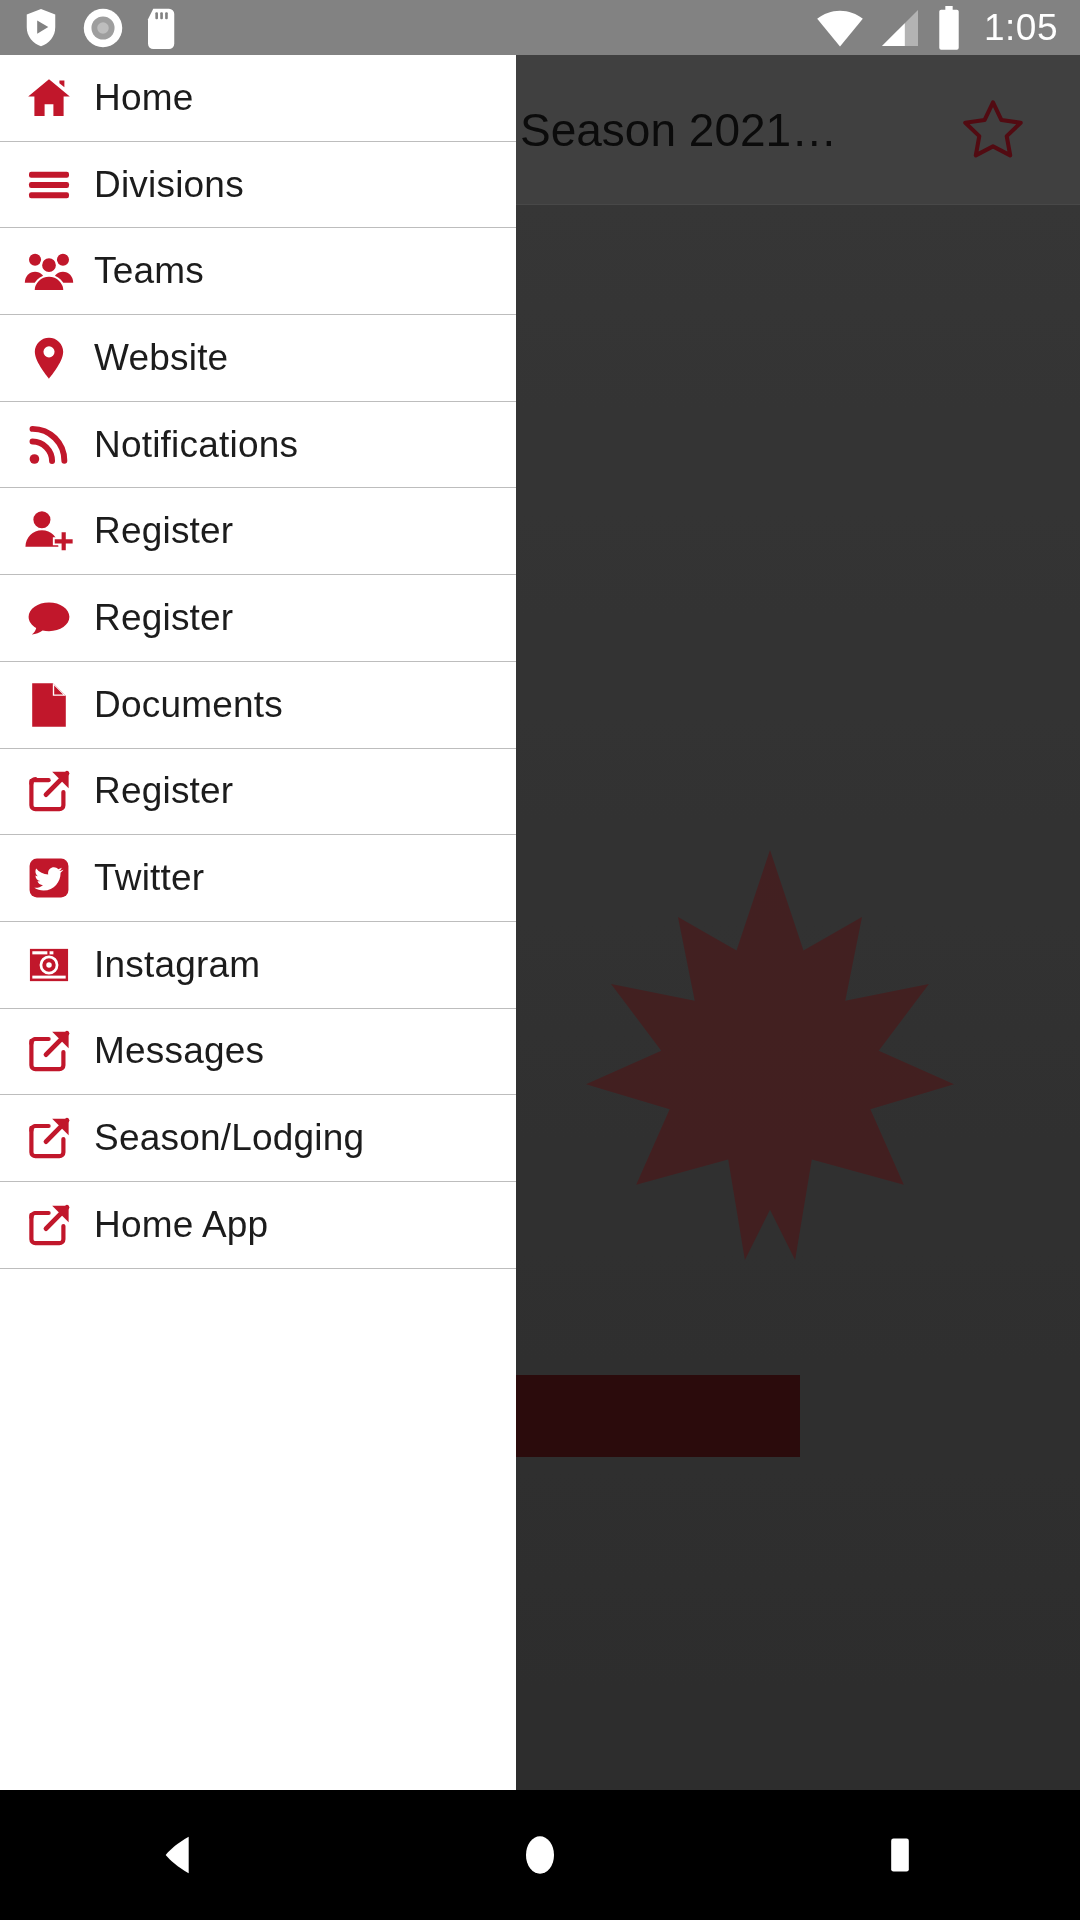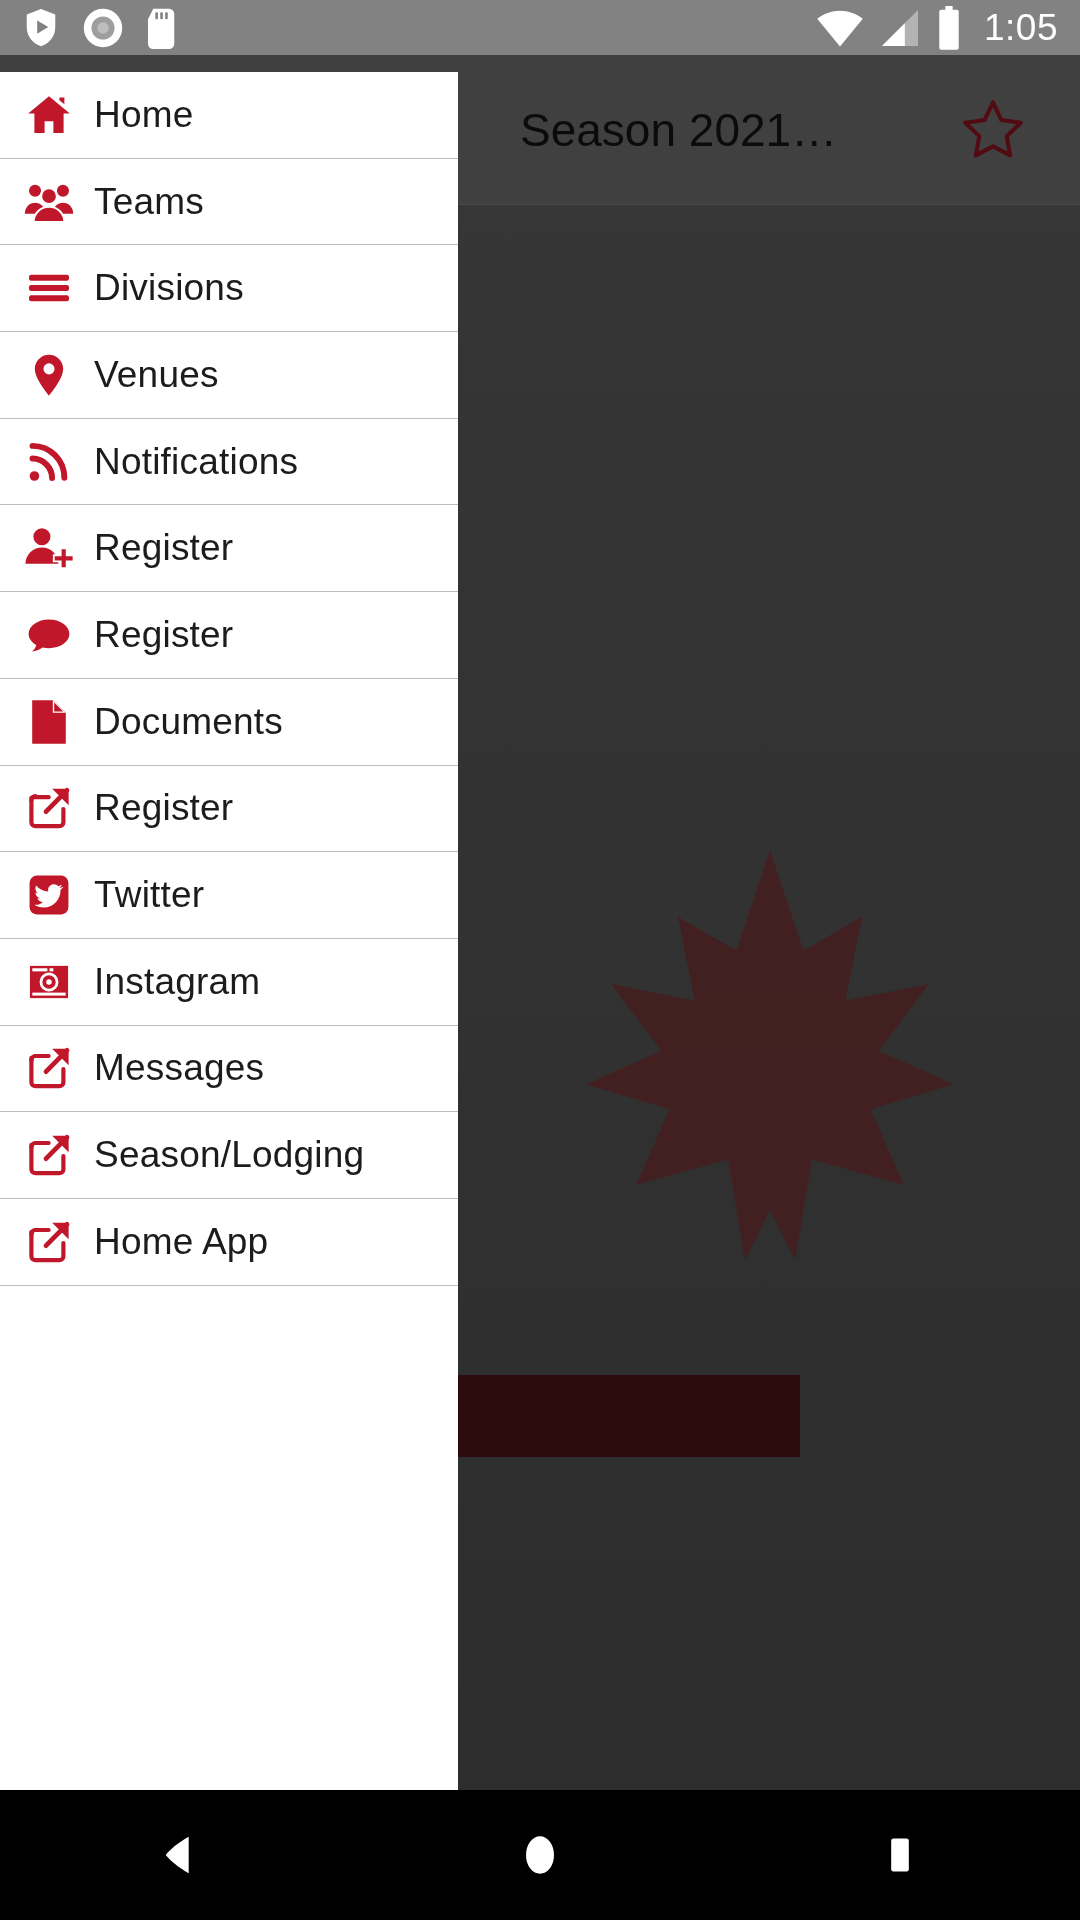--- a/index.html
+++ b/index.html
@@ -49,21 +49,21 @@
   #status-left { display:flex; align-items:center; gap:22px; }
   #status-right { margin-left:auto; display:flex; align-items:center; gap:14px; }
   #clock { color:#fff; font-size:37px; letter-spacing:.5px; margin-left:8px; }
 
   
   #scrim { position:absolute; left:0; top:55px; width:1080px; height:1735px;
            background:rgba(0,0,0,0.42); z-index:50; }
 
   
   #drawer {
-    position:absolute; left:0; top:72px; width:458px; height:1735px;
+    position:absolute; left:0; top:55px; width:516px; height:1735px;
     background:#fff; z-index:60; overflow:hidden;
   }
   .nav-item {
     display:flex; align-items:center; height:86.7px;
     border-bottom:1px solid #bdbdbd; padding-left:18px;
     background:#fff;
   }
   .nav-icon {
     width:62px; min-width:62px; display:flex;
     align-items:center; justify-content:center;
@@ -142,59 +142,59 @@
   <div id="drawer">
 
     <div class="nav-item">
       <span class="nav-icon">
         <svg width="48" height="48" viewBox="0 0 24 24">
           <path d="M12 2.6L1.6 11.2h3.1V21h5.1v-5.9h4.4V21h5.1v-9.8h3.1z" fill="#c1172b"></path>
           <path d="M17.2 3.2h2.5v3.4l-2.5-2z" fill="#c1172b"></path>
         </svg>
       </span>
       <span class="nav-label">Home</span>
+    </div>
+
+    <div class="nav-item">
+      <span class="nav-icon">
+        <svg width="48" height="48" viewBox="0 0 24 24">
+          <g fill="#c1172b">
+            <rect x="2" y="5.4" width="20" height="3.0" rx="1.1"></rect>
+            <rect x="2" y="10.5" width="20" height="3.0" rx="1.1"></rect>
+            <rect x="2" y="15.6" width="20" height="3.0" rx="1.1"></rect>
+          </g>
+        </svg>
+      </span>
+      <span class="nav-label">Divisions</span>
     </div>
 
     <div class="nav-item">
       <span class="nav-icon">
         <svg width="50" height="50" viewBox="0 0 24 24">
           <g fill="#c1172b">
             <circle cx="5.3" cy="6.6" r="2.9"></circle>
             <circle cx="18.7" cy="6.6" r="2.9"></circle>
             <path d="M.4 17.6c0-3 2.2-5.2 4.9-5.2s4.9 2.2 4.9 5.2z"></path>
             <path d="M13.8 17.6c0-3 2.2-5.2 4.9-5.2s4.9 2.2 4.9 5.2z"></path>
             <circle cx="12" cy="9.2" r="3.8" stroke="#fff" stroke-width="1"></circle>
             <path d="M4.6 21.6c0-4 3.3-7.3 7.4-7.3s7.4 3.3 7.4 7.3z" stroke="#fff" stroke-width="1"></path>
           </g>
         </svg>
       </span>
       <span class="nav-label">Teams</span>
     </div>
 
     <div class="nav-item">
       <span class="nav-icon">
-        <svg width="48" height="48" viewBox="0 0 24 24">
-          <g fill="#c1172b">
-            <rect x="2" y="5.4" width="20" height="3.0" rx="1.1"></rect>
-            <rect x="2" y="10.5" width="20" height="3.0" rx="1.1"></rect>
-            <rect x="2" y="15.6" width="20" height="3.0" rx="1.1"></rect>
-          </g>
-        </svg>
-      </span>
-      <span class="nav-label">Divisions</span>
-    </div>
-
-    <div class="nav-item">
-      <span class="nav-icon">
         <svg width="46" height="46" viewBox="0 0 24 24">
           <path d="M12 1.4c-4.1 0-7.4 3.3-7.4 7.4 0 5.5 7.4 14 7.4 14s7.4-8.5 7.4-14c0-4.1-3.3-7.4-7.4-7.4z" fill="#c1172b"></path>
           <circle cx="12" cy="8.8" r="2.9" fill="#fff"></circle>
         </svg>
       </span>
-      <span class="nav-label">Venues</span>
+      <span class="nav-label">Website</span>
     </div>
 
     <div class="nav-item">
       <span class="nav-icon">
         <svg width="46" height="46" viewBox="0 0 24 24">
           <g fill="none" stroke="#c1172b" stroke-width="3.1" stroke-linecap="round">
             <path d="M3.4 10.2c5.6 0 10.2 4.6 10.2 10.2"></path>
             <path d="M3.4 3.6C12.6 3.6 20 11 20 20.2"></path>
           </g>
           <circle cx="4.4" cy="19.3" r="2.5" fill="#c1172b"></circle>

